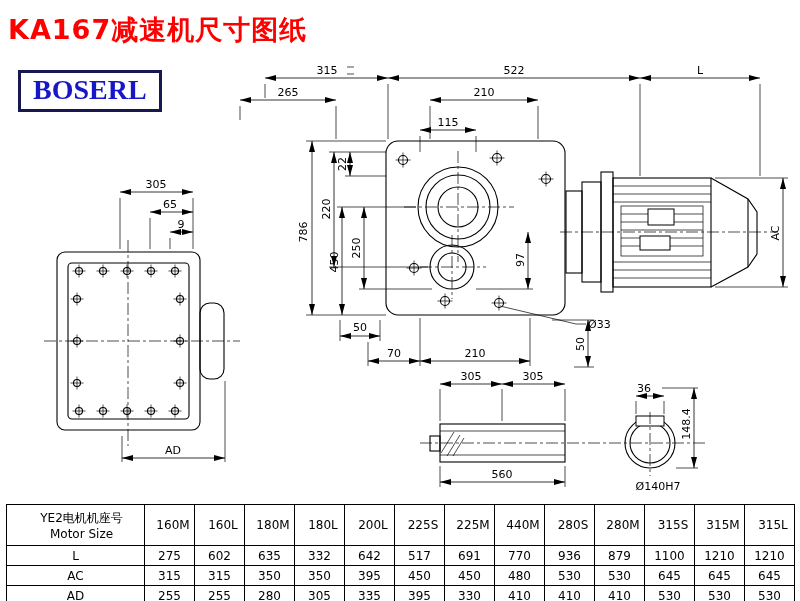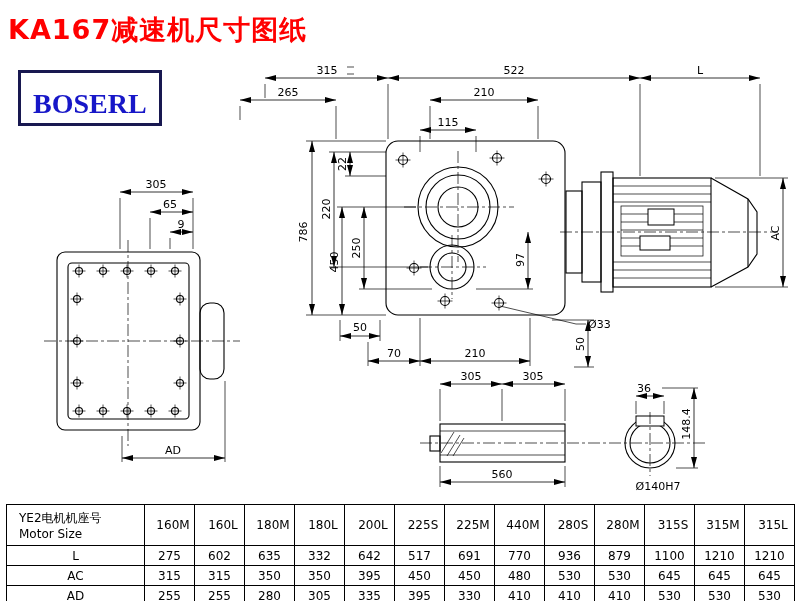--- a/index.html
+++ b/index.html
@@ -1,35 +1,35 @@
 <!DOCTYPE html>
 <html><head>
 <meta charset="utf-8">
 <style>
   html,body{margin:0;padding:0;background:#fff;}
   #stage{position:relative;width:800px;height:601px;background:#fff;overflow:hidden;
          font-family:"DejaVu Sans",sans-serif;}
   .title{position:absolute;left:8px;top:12px;font-size:27px;font-weight:bold;color:#f00;
          letter-spacing:1px;white-space:nowrap;}
-  .logo{position:absolute;left:18px;top:70px;border:3px solid #181850;padding:16px 12px 3px 12px;
+  .logo{position:absolute;left:18px;top:70px;border:3px solid #181850;padding:2px 12px 3px 12px;
         color:#1717c8;font-family:"Liberation Serif",serif;font-size:28px;font-weight:bold;
         background:#fff;line-height:1.1;}
   svg{position:absolute;left:0;top:0;}
   .ln{stroke:#000;stroke-width:1.1;fill:none;}
   .thin{stroke:#000;stroke-width:.7;fill:none;}
   .dash{stroke:#000;stroke-width:.7;fill:none;stroke-dasharray:12 3 3 3;}
   .dl{stroke:#000;stroke-width:.8;fill:none;}
   text.dim{font-family:"DejaVu Sans",sans-serif;font-size:11px;fill:#000;}
   .wht{fill:#fff;stroke:#000;stroke-width:1;}
   table{position:absolute;left:6px;top:504px;width:789px;border-collapse:collapse;
         table-layout:fixed;font-size:12px;background:#fff;}
   th,td{border:1px solid #000;text-align:center;padding:0;height:19px;font-weight:normal;
         overflow:hidden;white-space:nowrap;}
   thead th{height:40px;padding-left:7px;}
-  th.first{text-align:left;padding-left:12px;}
+  th.first{text-align:center;padding-left:12px;}
 </style>
 </head>
 <body>
 
 <div id="stage">
 
   <div class="title">KA167减速机尺寸图纸</div>
   <div class="logo">BOSERL</div>
 
   <svg width="800" height="504" viewBox="0 0 800 504">

